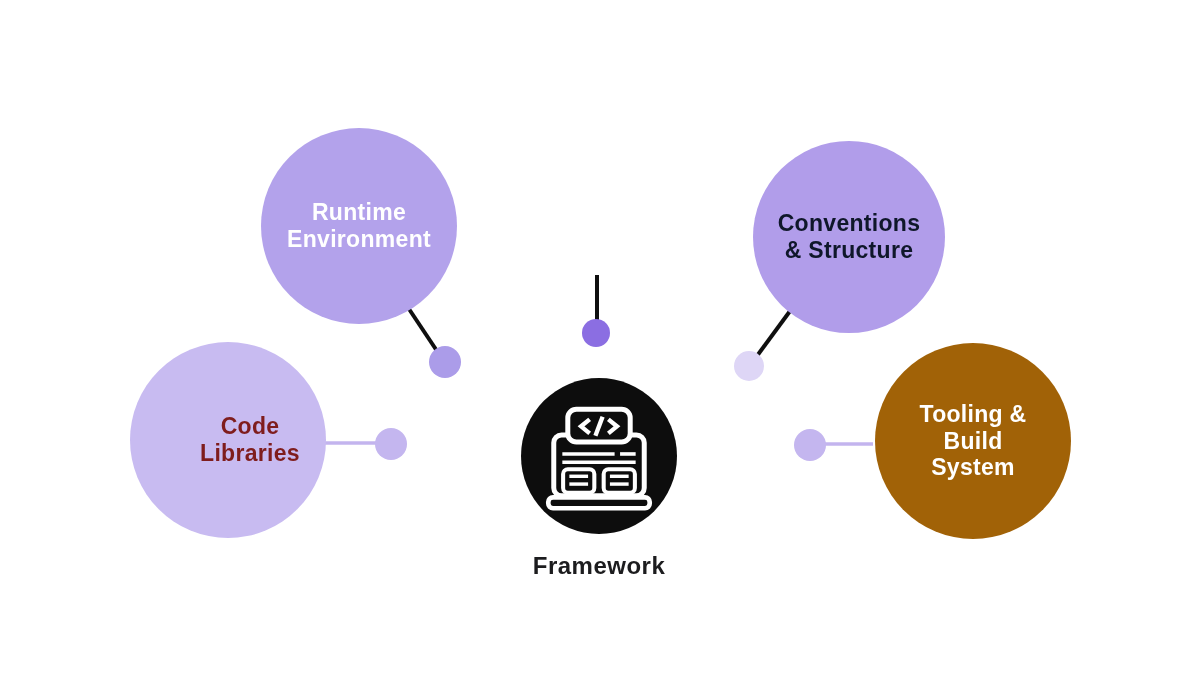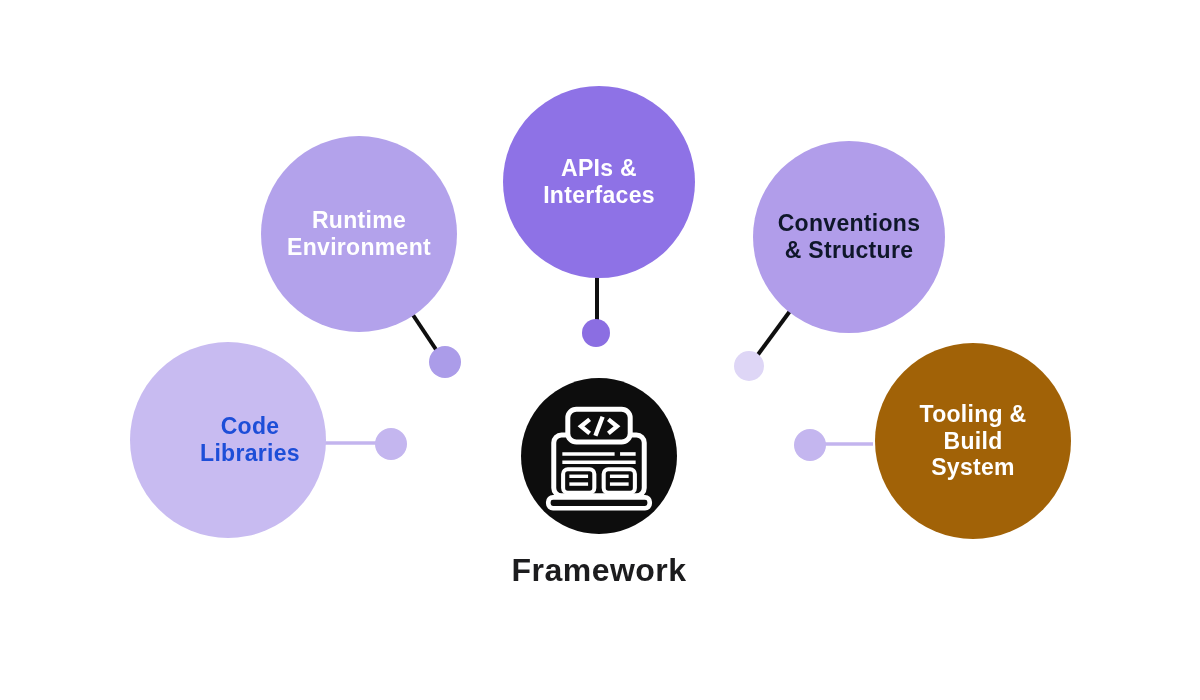--- a/index.html
+++ b/index.html
@@ -30,38 +30,38 @@
   }
   .node-label {
     white-space: pre-line;
     color: #ffffff;
     font-size: 23px;
     font-weight: 700;
     line-height: 1.16;
     letter-spacing: 0.3px;
   }
   #node-code-libraries      { left: 130px; top: 342px; width: 196px; height: 196px; }
-  #node-runtime-environment { left: 261px; top: 136px; width: 196px; height: 196px; }
+  #node-runtime-environment { left: 261px; top: 128px; width: 196px; height: 196px; }
   #node-apis-interfaces     { left: 503px; top:  86px; width: 192px; height: 192px; }
   #node-conventions-structure { left: 753px; top: 141px; width: 192px; height: 192px; }
   #node-tooling-build-system  { left: 875px; top: 343px; width: 196px; height: 196px; }
   .center-circle {
     position: absolute;
     left: 521px; top: 378px;
     width: 156px; height: 156px;
     border-radius: 50%;
     z-index: 2;
   }
   .center-circle svg { position: absolute; left: 0; top: 0; width: 156px; height: 156px; }
   .diagram-title {
     position: absolute;
     left: 449px; top: 552px;
     width: 300px;
     text-align: center;
-    font-size: 32px;
+    font-size: 24px;
     font-weight: 800;
     letter-spacing: 0.5px;
     z-index: 2;
   }
 </style>
 </head>
 <body>
 
 <div class="canvas">
 
@@ -77,33 +77,29 @@
     <circle cx="596" cy="333" r="14" fill="#8b6ee2"></circle>
 
     <line x1="793" y1="307" x2="754" y2="360" stroke-width="4" stroke="#0f0f0f"></line>
     <circle cx="749" cy="366" r="15" fill="#ded6f6"></circle>
 
     <line x1="873" y1="444" x2="812" y2="444" stroke-width="3.4" stroke="#c3b4ee"></line>
     <circle cx="810" cy="445" r="16" fill="#c4b6ef"></circle>
   </svg>
 
   <div class="node" id="node-code-libraries" style="background-color: rgb(200, 187, 241);">
-    <span class="node-label" style="color: #1d4ed8; margin-left: 44px;">Code
+    <span class="node-label" style="color: #7f1d1d; margin-left: 44px;">Code
 Libraries</span>
   </div>
 
   <div class="node" id="node-runtime-environment" style="background-color: rgb(179, 162, 235);">
     <span class="node-label" style="color: rgb(255, 255, 255);">Runtime
 Environment</span>
   </div>
 
-  <div class="node" id="node-apis-interfaces" style="background-color: rgb(142, 114, 230);">
-    <span class="node-label" style="color: rgb(255, 255, 255);">APIs &amp;
-Interfaces</span>
-  </div>
 
   <div class="node" id="node-conventions-structure" style="background-color: rgb(177, 157, 234);">
     <span class="node-label" style="color: #0f172a;">Conventions
 &amp; Structure</span>
   </div>
 
   <div class="node" id="node-tooling-build-system" style="background-color: #a16207;">
     <span class="node-label" style="color: rgb(255, 255, 255);">Tooling &amp;
 Build
 System</span>

